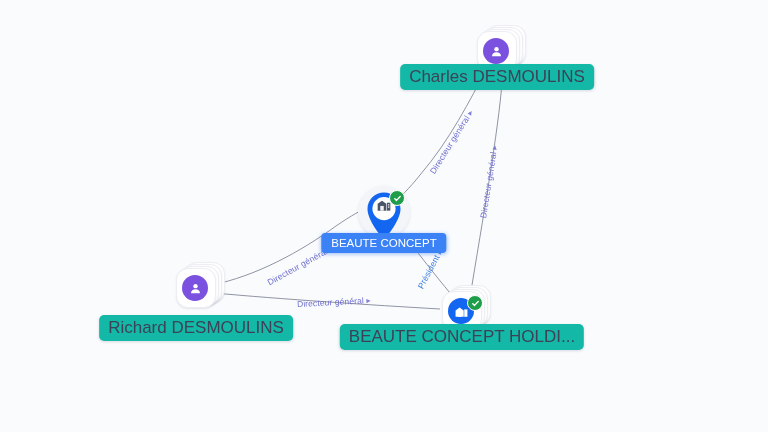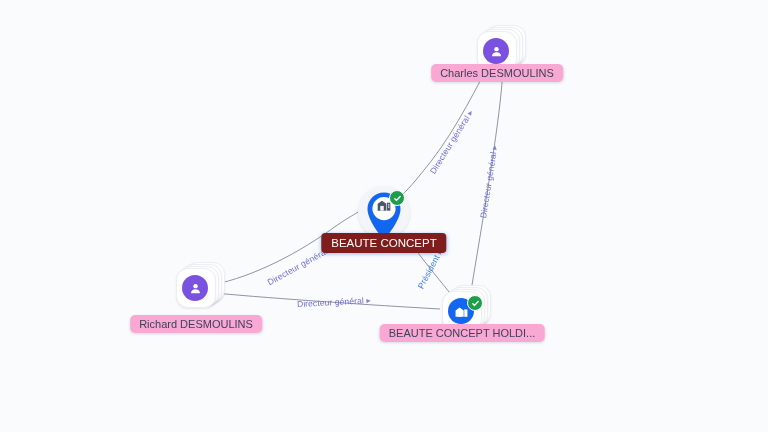--- a/index.html
+++ b/index.html
@@ -100,30 +100,30 @@
     align-items: center;
     justify-content: center;
   }
 
   
   .label {
     position: absolute;
     left: 50%;
     transform: translateX(-50%);
     white-space: nowrap;
-    background: #f9a8d4;
+    background: #14b8a6;
     border-radius: 5px;
     padding: 3px 9px;
-    font-size: 11px;
+    font-size: 17px;
     color: #3c4257;
     box-shadow: 0 1px 3px rgba(40,50,80,.16);
     z-index: 7;
   }
   .label.primary {
-    background: #7f1d1d;
+    background: #3b82f6;
     color: #ffffff;
     font-size: 11.5px;
     padding: 4px 10px;
     border-radius: 4px;
     box-shadow: 0 1px 4px rgba(19,102,240,.42);
   }
 
   
   .edge-label {
     position: absolute;

